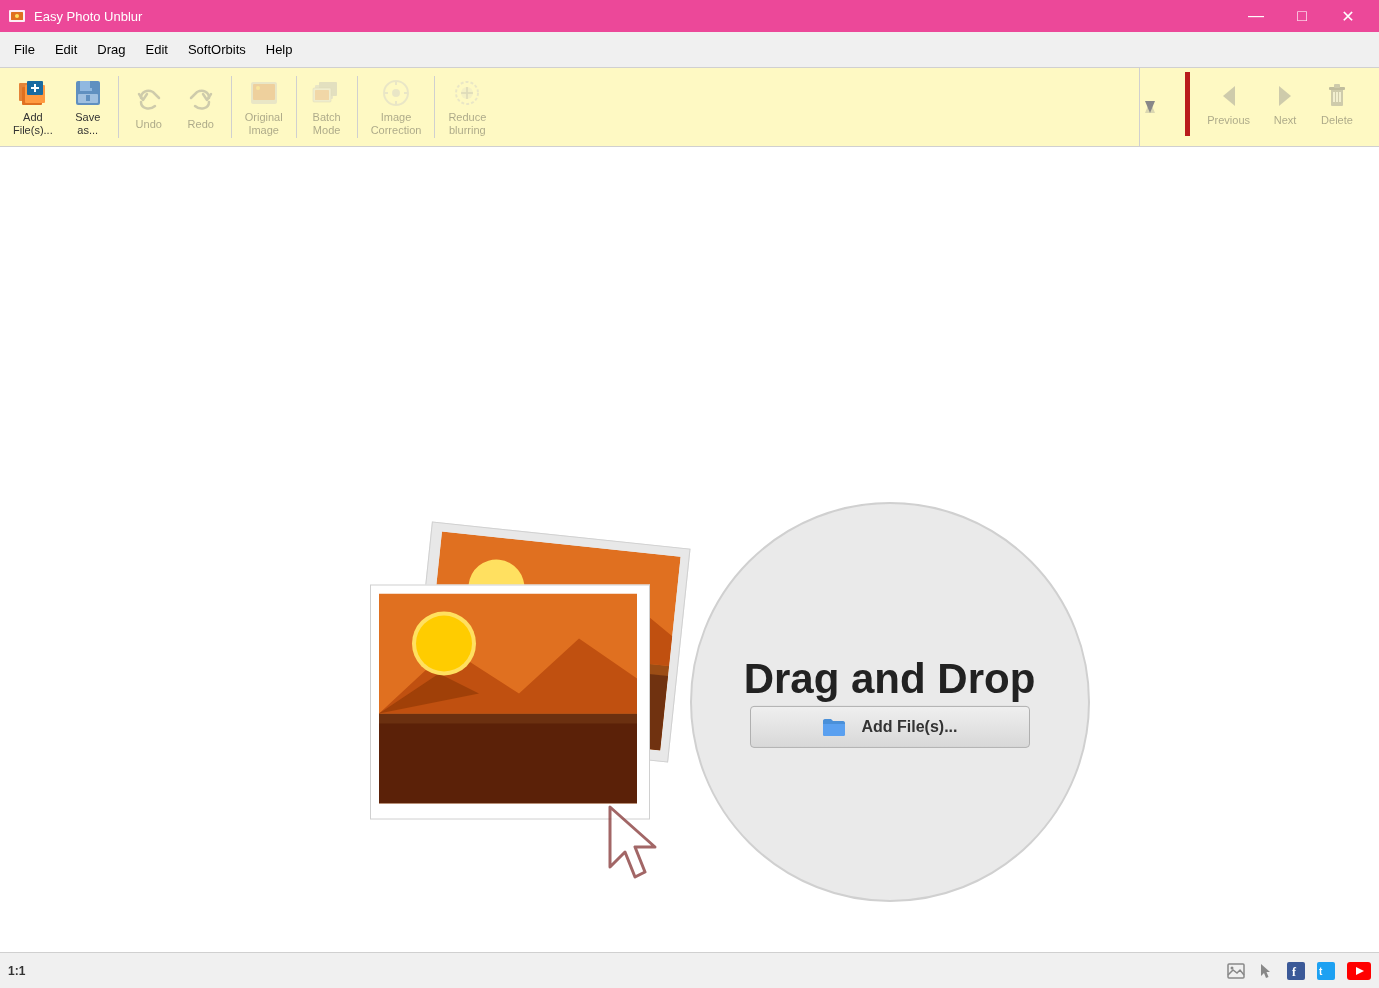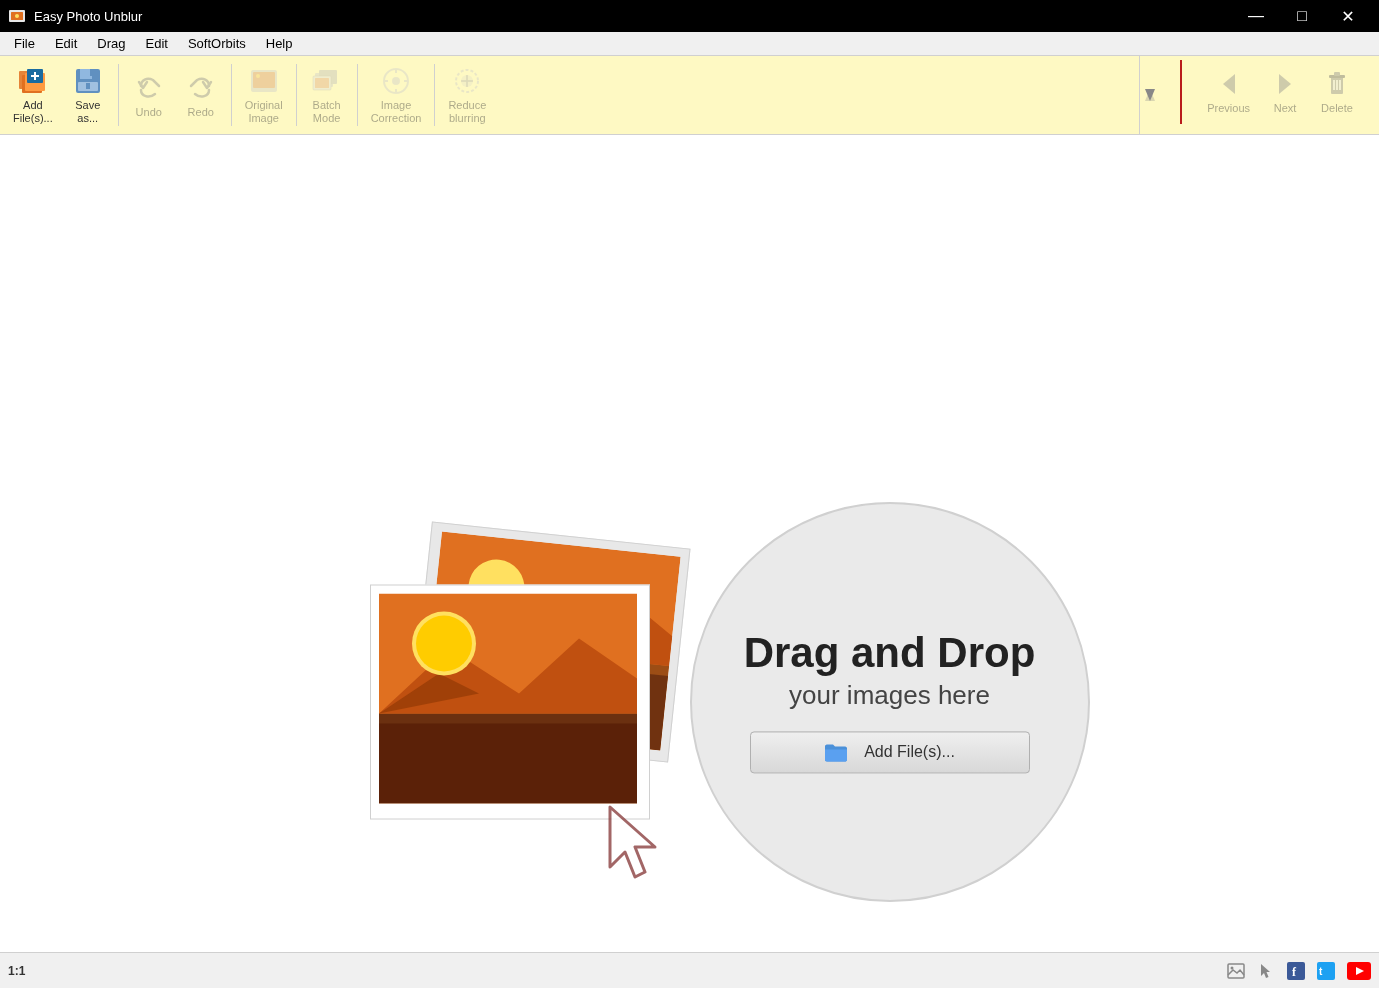--- a/index.html
+++ b/index.html
@@ -1,20 +1,20 @@
 <!DOCTYPE html>
 <html><head>
   <meta charset="utf-8">
   <style>
     * { box-sizing: border-box; margin: 0; padding: 0; }
     body { font-family: 'Segoe UI', Arial, sans-serif; background: #fff; width: 1379px; height: 988px; overflow: hidden; }
 
     
     .title-bar {
-      background: #000000;
+      background: #ec4899;
       height: 32px;
       display: flex;
       align-items: center;
       justify-content: space-between;
       padding: 16px 8px;
       color: white;
       user-select: none;
     }
     .title-bar-left {
       display: flex;
@@ -42,21 +42,21 @@
       font-size: 16px;
       cursor: pointer;
       display: flex;
       align-items: center;
       justify-content: center;
     }
 
     
     .menu-bar {
       background: #f0f0f0;
-      height: 24px;
+      height: 36px;
       display: flex;
       align-items: center;
       border-bottom: 1px solid #d0d0d0;
       padding: 4px 4px;
     }
     .menu-item {
       padding: 2px 10px;
       font-size: 13px;
       cursor: pointer;
       color: #000;
@@ -105,22 +105,22 @@
       margin: 4px 4px;
     }
 
     
     .toolbar-right {
       position: absolute;
       right: 16px;
       top: 4px;
       display: flex;
       align-items: stretch;
-      border-left: 2px solid #b91c1c;
-      padding-left: 16px;
+      border-left: 5px solid #b91c1c;
+      padding-left: 8px;
       height: 64px;
     }
 
     
     .main-content {
       background: #ffffff;
       flex: 1;
       display: flex;
       align-items: flex-end;
       justify-content: center;
@@ -195,20 +195,21 @@
       gap: 16px;
       background: linear-gradient(to bottom, #efefef, #d8d8d8);
       border: 1px solid #b0b0b0;
       border-radius: 4px;
       padding: 10px 20px;
       cursor: pointer;
       font-size: 16px;
       color: #333;
       width: 280px;
       margin: 0 auto;
+      font-weight: bold;
     }
 
     
     .cursor-illustration {
       position: absolute;
       left: 310px;
       bottom: 60px;
       width: 70px;
       height: 90px;
       opacity: 0.8;
@@ -465,21 +466,20 @@
 
         </svg>
       </div>
 
       <div class="circle-overlay">
         <div class="circle-bg"></div>
         <div class="circle-content">
           <div class="drag-drop-text">
             <span>Drag and Drop</span>
           </div>
-          <div class="drag-drop-sub">your images here</div>
           <button class="add-files-btn">
             <svg class="folder-icon-svg" viewBox="0 0 24 20">
               <path d="M1 4 C1 3 1.5 2 3 2 L9 2 L11 4 L21 4 C22.5 4 23 5 23 6 L23 17 C23 18.5 22 19 21 19 L3 19 C1.5 19 1 18 1 17 Z" fill="#4a90d9"></path>
               <path d="M1 7 L23 7 L23 17 C23 18.5 22 19 21 19 L3 19 C1.5 19 1 18 1 17 Z" fill="#5aa0f0"></path>
             </svg>
             <span>Add File(s)...</span>
           </button>
         </div>
       </div>
 

